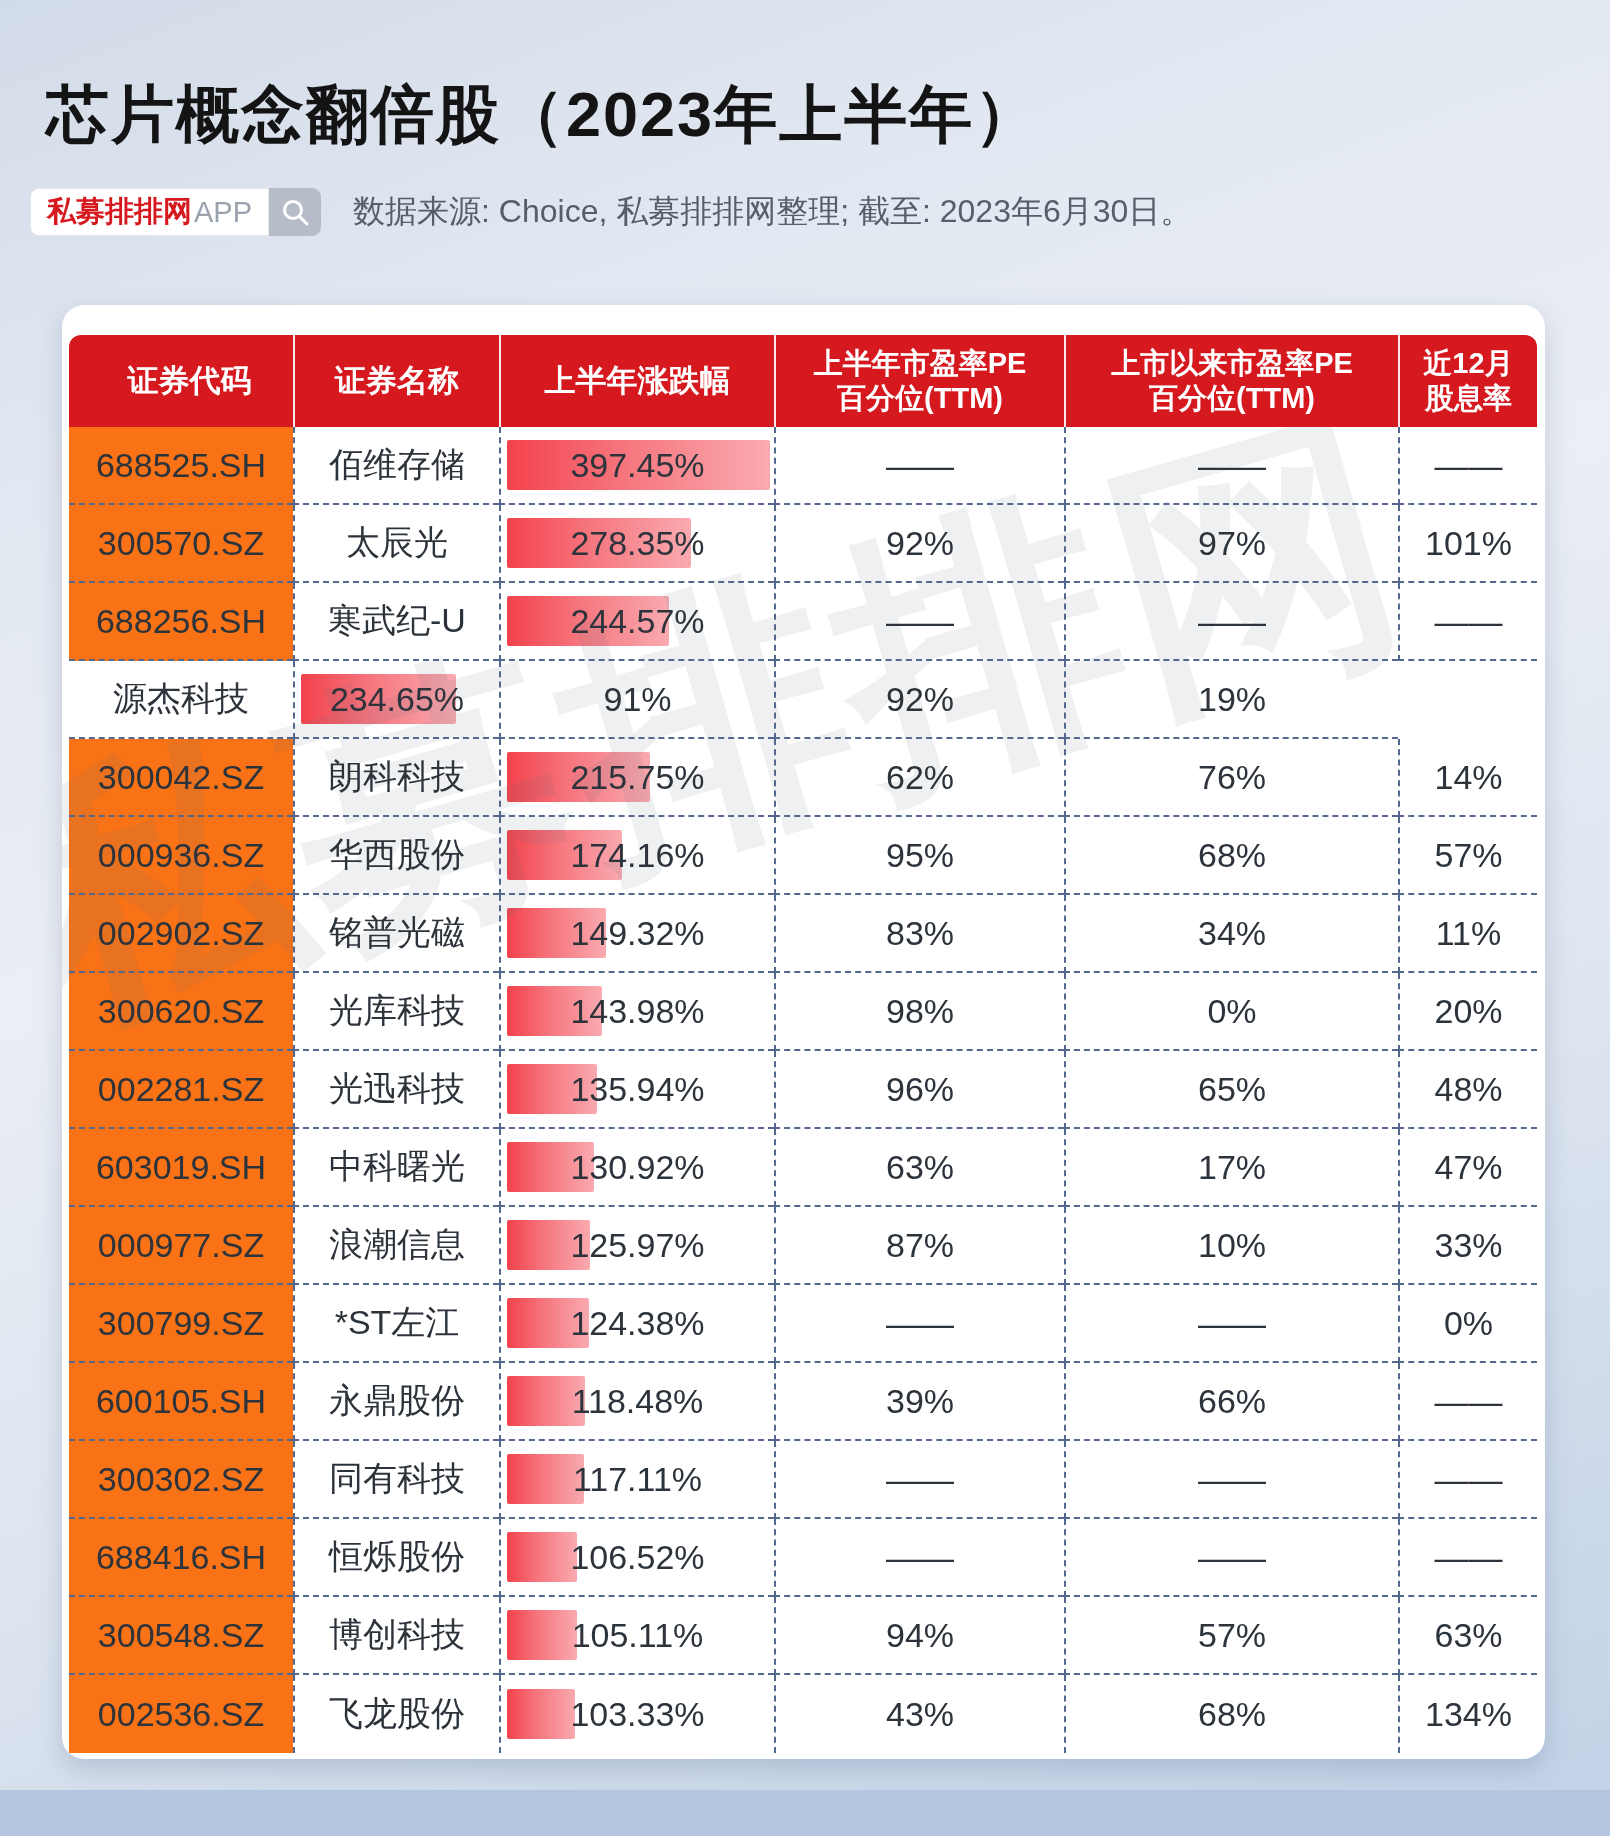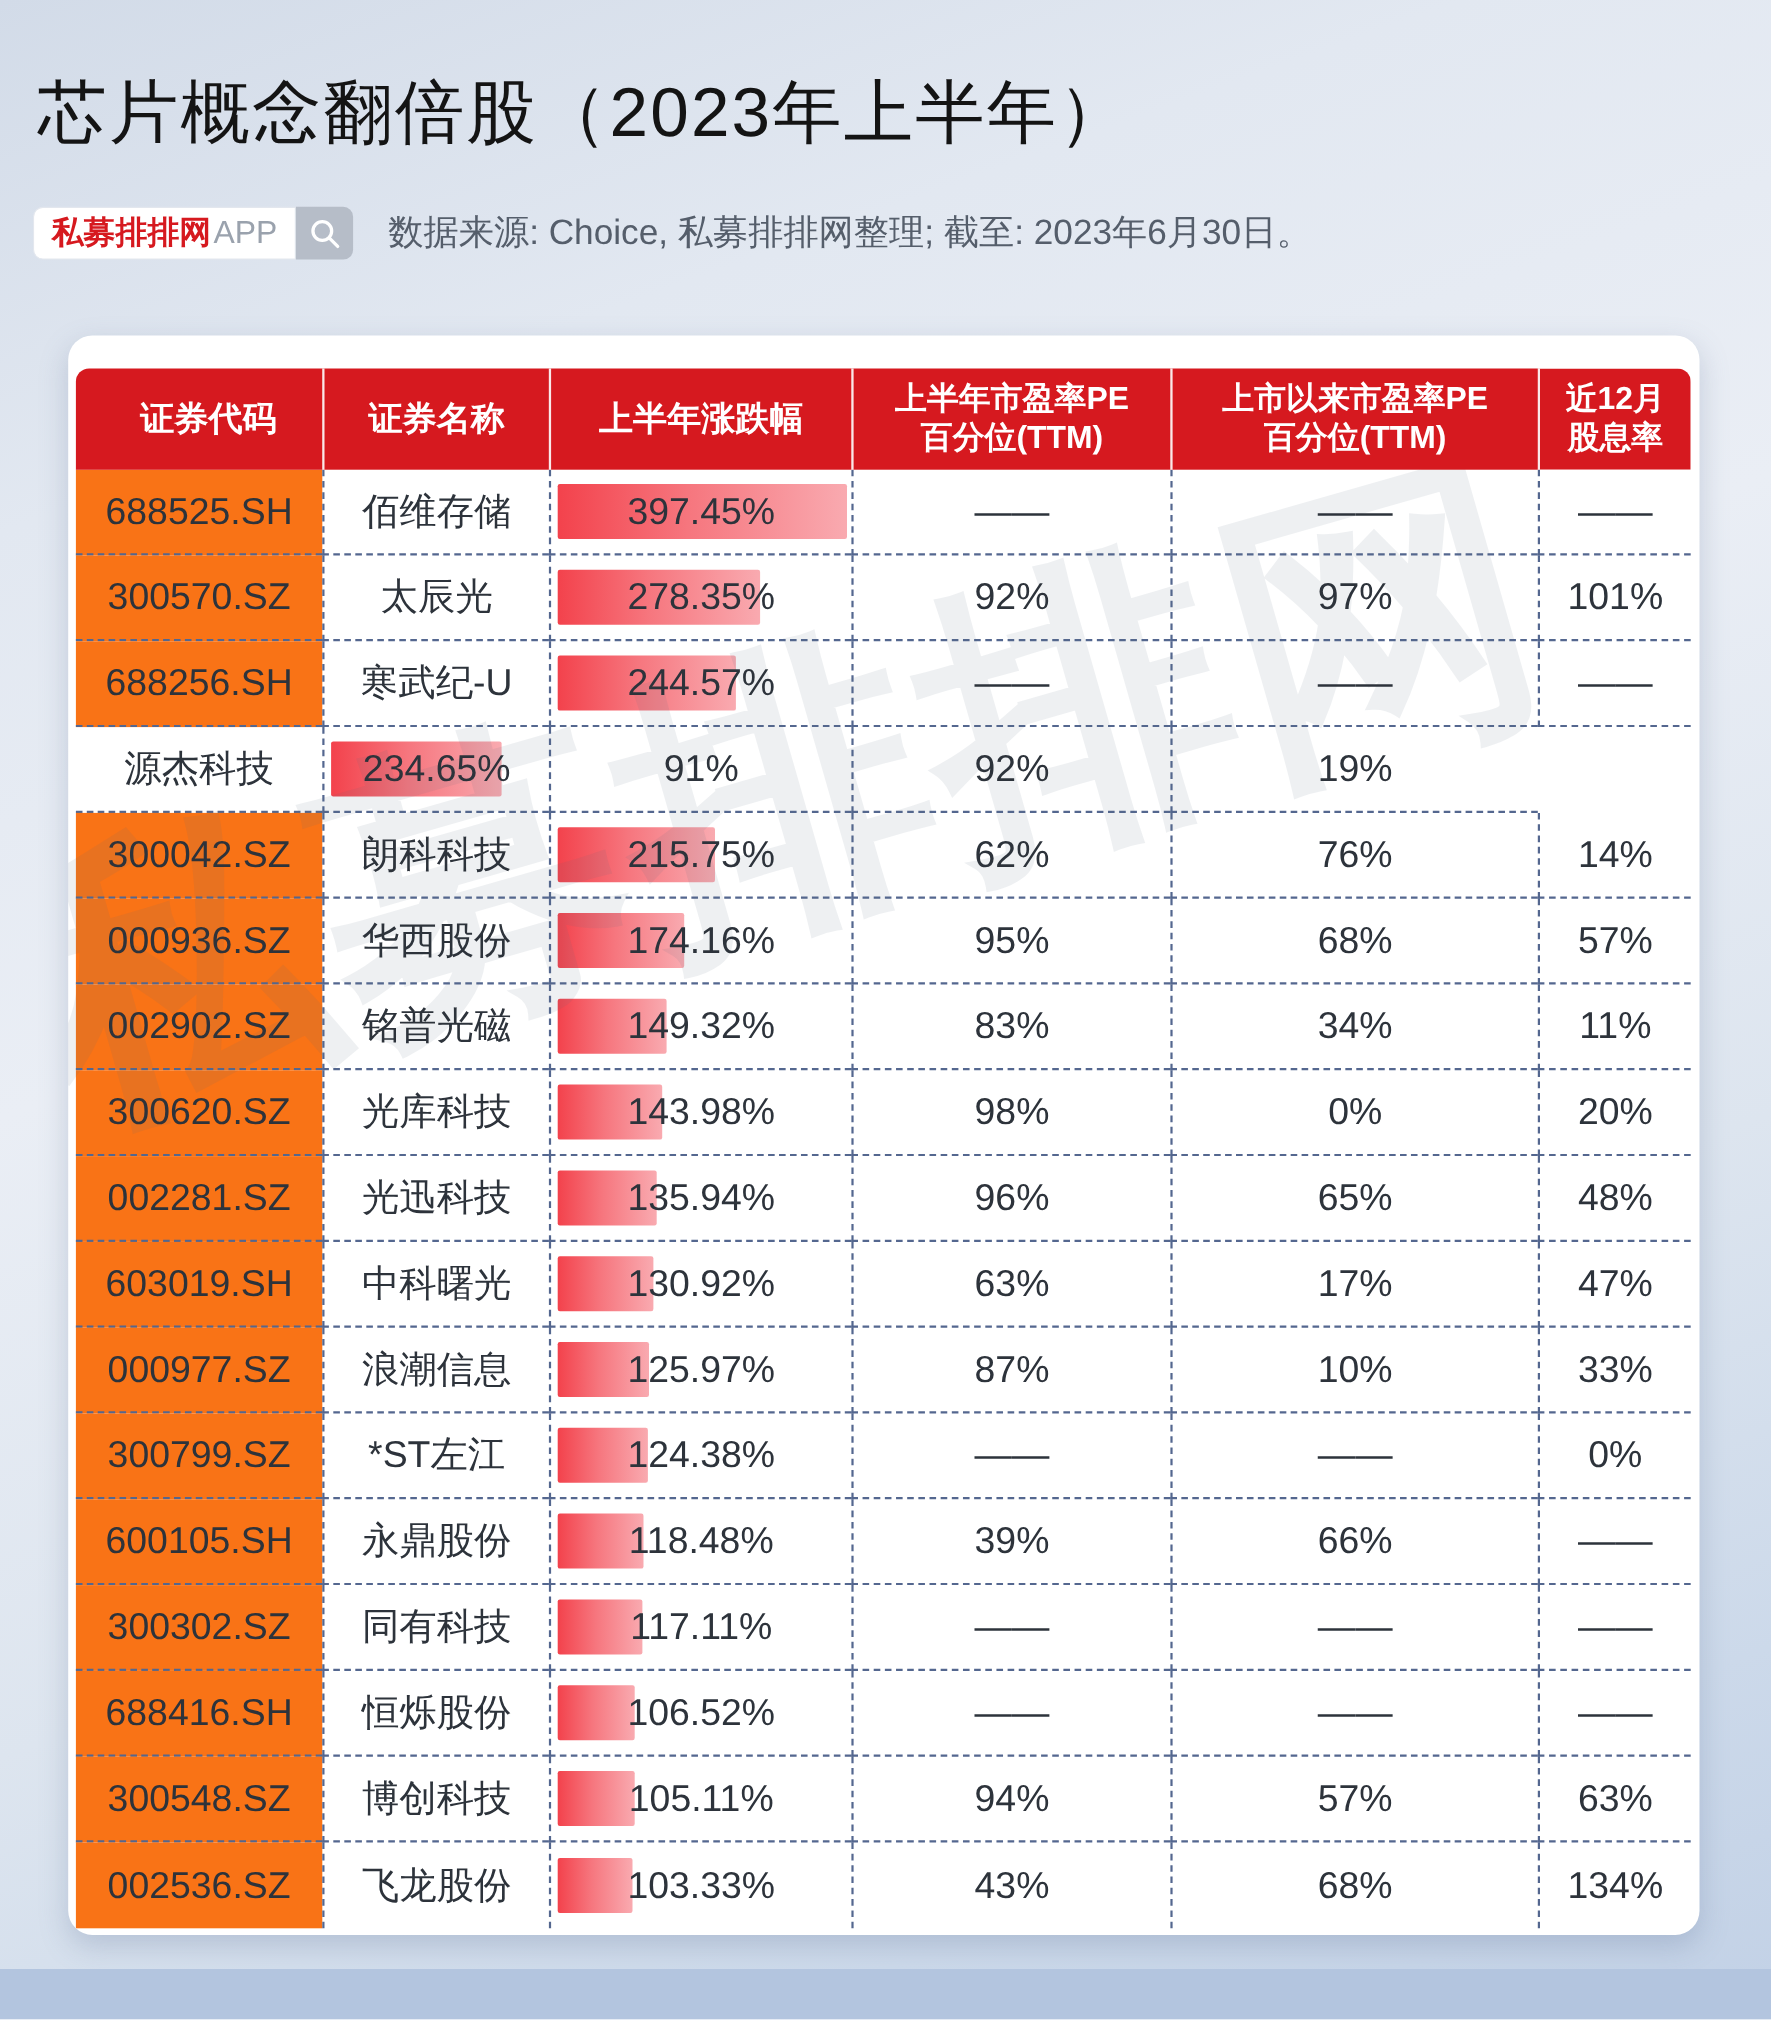--- a/index.html
+++ b/index.html
@@ -1,19 +1,19 @@
 <!DOCTYPE html>
 <html><head>
 <meta charset="utf-8">
 <style>
   html,body{margin:0;padding:0;}
   body{font-family:"Liberation Sans", sans-serif;}
   .stage{position:relative;width:1610px;height:1836px;overflow:hidden;
     background:linear-gradient(160deg,#d2dbe8 0%,#e2e8f1 20%,#eaeef5 42%,#dde5ef 66%,#ccd9ea 86%,#c2d1e6 100%);}
-  .title{position:absolute;left:30px;top:56px;margin:4px;font-size:63px;font-weight:400;
+  .title{position:absolute;left:30px;top:56px;margin:16px;font-size:63px;font-weight:700;
     color:#141414;letter-spacing:2px;white-space:nowrap;}
   .brand-row{position:absolute;left:30px;top:188px;display:flex;align-items:center;}
   .brand-pill{display:flex;align-items:center;height:48px;padding:0 16px;background:#ffffff;
     border:1px solid #e3e7ee;border-radius:9px 0 0 9px;box-sizing:border-box;}
   .brand-name{font-size:29px;font-weight:700;color:#d6191f;}
   .brand-app{font-size:29px;color:#9aa2ad;margin-left:2px;}
   .brand-search{width:52px;height:48px;background:#b6bdc8;border-radius:0 9px 9px 0;
     display:flex;align-items:center;justify-content:center;}
   .source-note{margin-left:32px;font-size:32px;color:#555e6b;white-space:nowrap;}
   .card{position:absolute;left:62px;top:305px;width:1483px;height:1454px;background:#ffffff;

